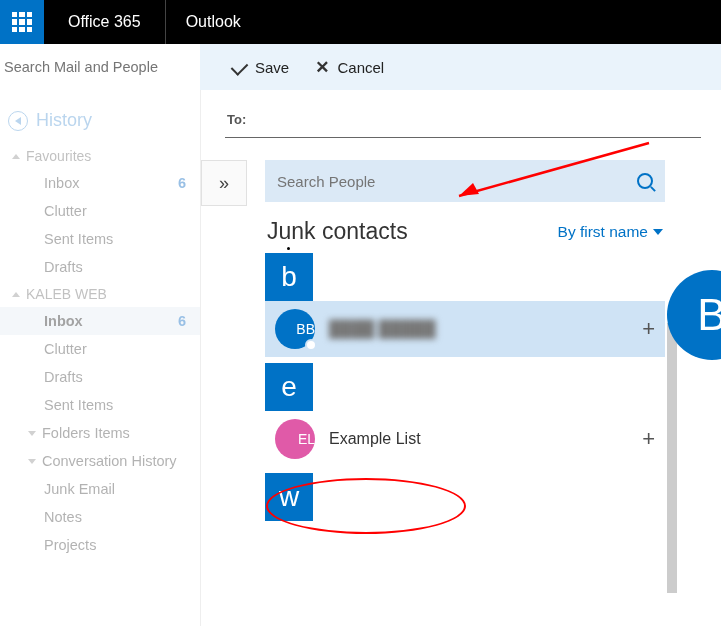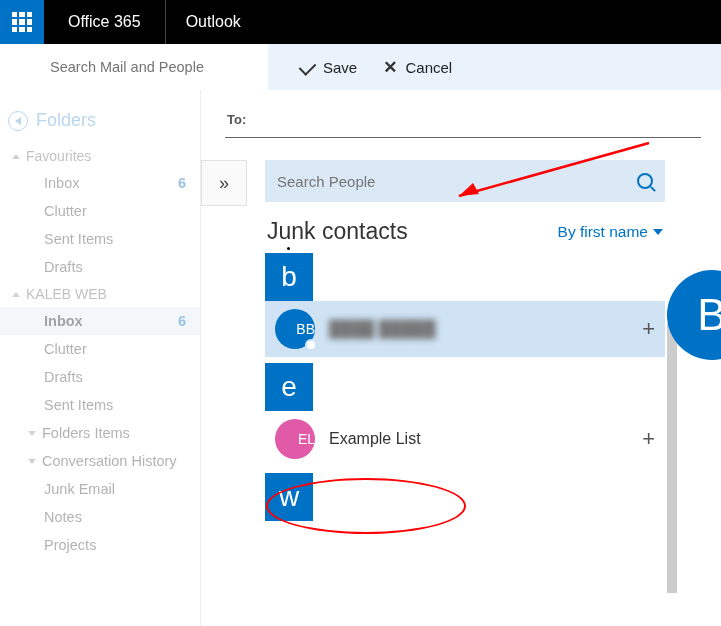--- a/index.html
+++ b/index.html
@@ -8,21 +8,21 @@
   
   .topbar { display: flex; align-items: center; height: 44px; background: #000; color: #fff; }
   .app-launcher { width: 44px; height: 44px; background: #0072c6; display: flex; align-items: center; justify-content: center; }
   .waffle { width: 20px; height: 20px; display: grid; grid-template-columns: repeat(3,1fr); grid-template-rows: repeat(3,1fr); gap:2px; }
   .waffle span { background:#fff; width:100%; height:100%; }
   .brand { padding: 0 24px; font-size: 16px; font-weight: 400; color:#fff; border-right:1px solid #444; height:44px; display:flex; align-items:center; }
   .appname { padding: 0 20px; font-size: 16px; }
 
   
   .toolbar-row { display:flex; height:46px; }
-  .search-cell { width:232px; display:flex; align-items:center; padding-left:14px;margin-left:36px; }
+  .search-cell { width:200px; display:flex; align-items:center; padding-left:4px; }
   .search-input { border:none; outline:none; font-size:14.5px; color:#888; width:100%; background:transparent; }
   .toolbar-right { flex:1; display:flex; align-items:center; background:#eaf3fb; padding-left:32px; gap:26px; }
   .tb-btn { display:flex; align-items:center; gap:8px; font-size:15px; color:#222; cursor:pointer; }
   .check-ic { width:15px; height:10px; border-left:2px solid #333; border-bottom:2px solid #333; transform: rotate(-45deg); }
   .x-ic { font-size:17px; font-weight:bold; color:#333; line-height:1; }
 
   
   .main { display:flex; height:calc(626px - 44px - 46px); }
 
   
@@ -121,21 +121,21 @@
     </div>
   </div>
 </div>
 
 <div class="main">
   <div class="sidebar">
     <div class="folders-header">
       <span class="back-circle">
           <span class="back-arrow"></span>
         </span>
-      <span class="folders-title">Folders</span>
+      <span class="folders-title">History</span>
     </div>
 
     <div class="group-h">
       <span class="chev chev-up"></span>
       <span>Favourites</span>
     </div>
     <div class="f-item">
       <span>Inbox</span>
       <span class="cnt">6</span>
     </div>

